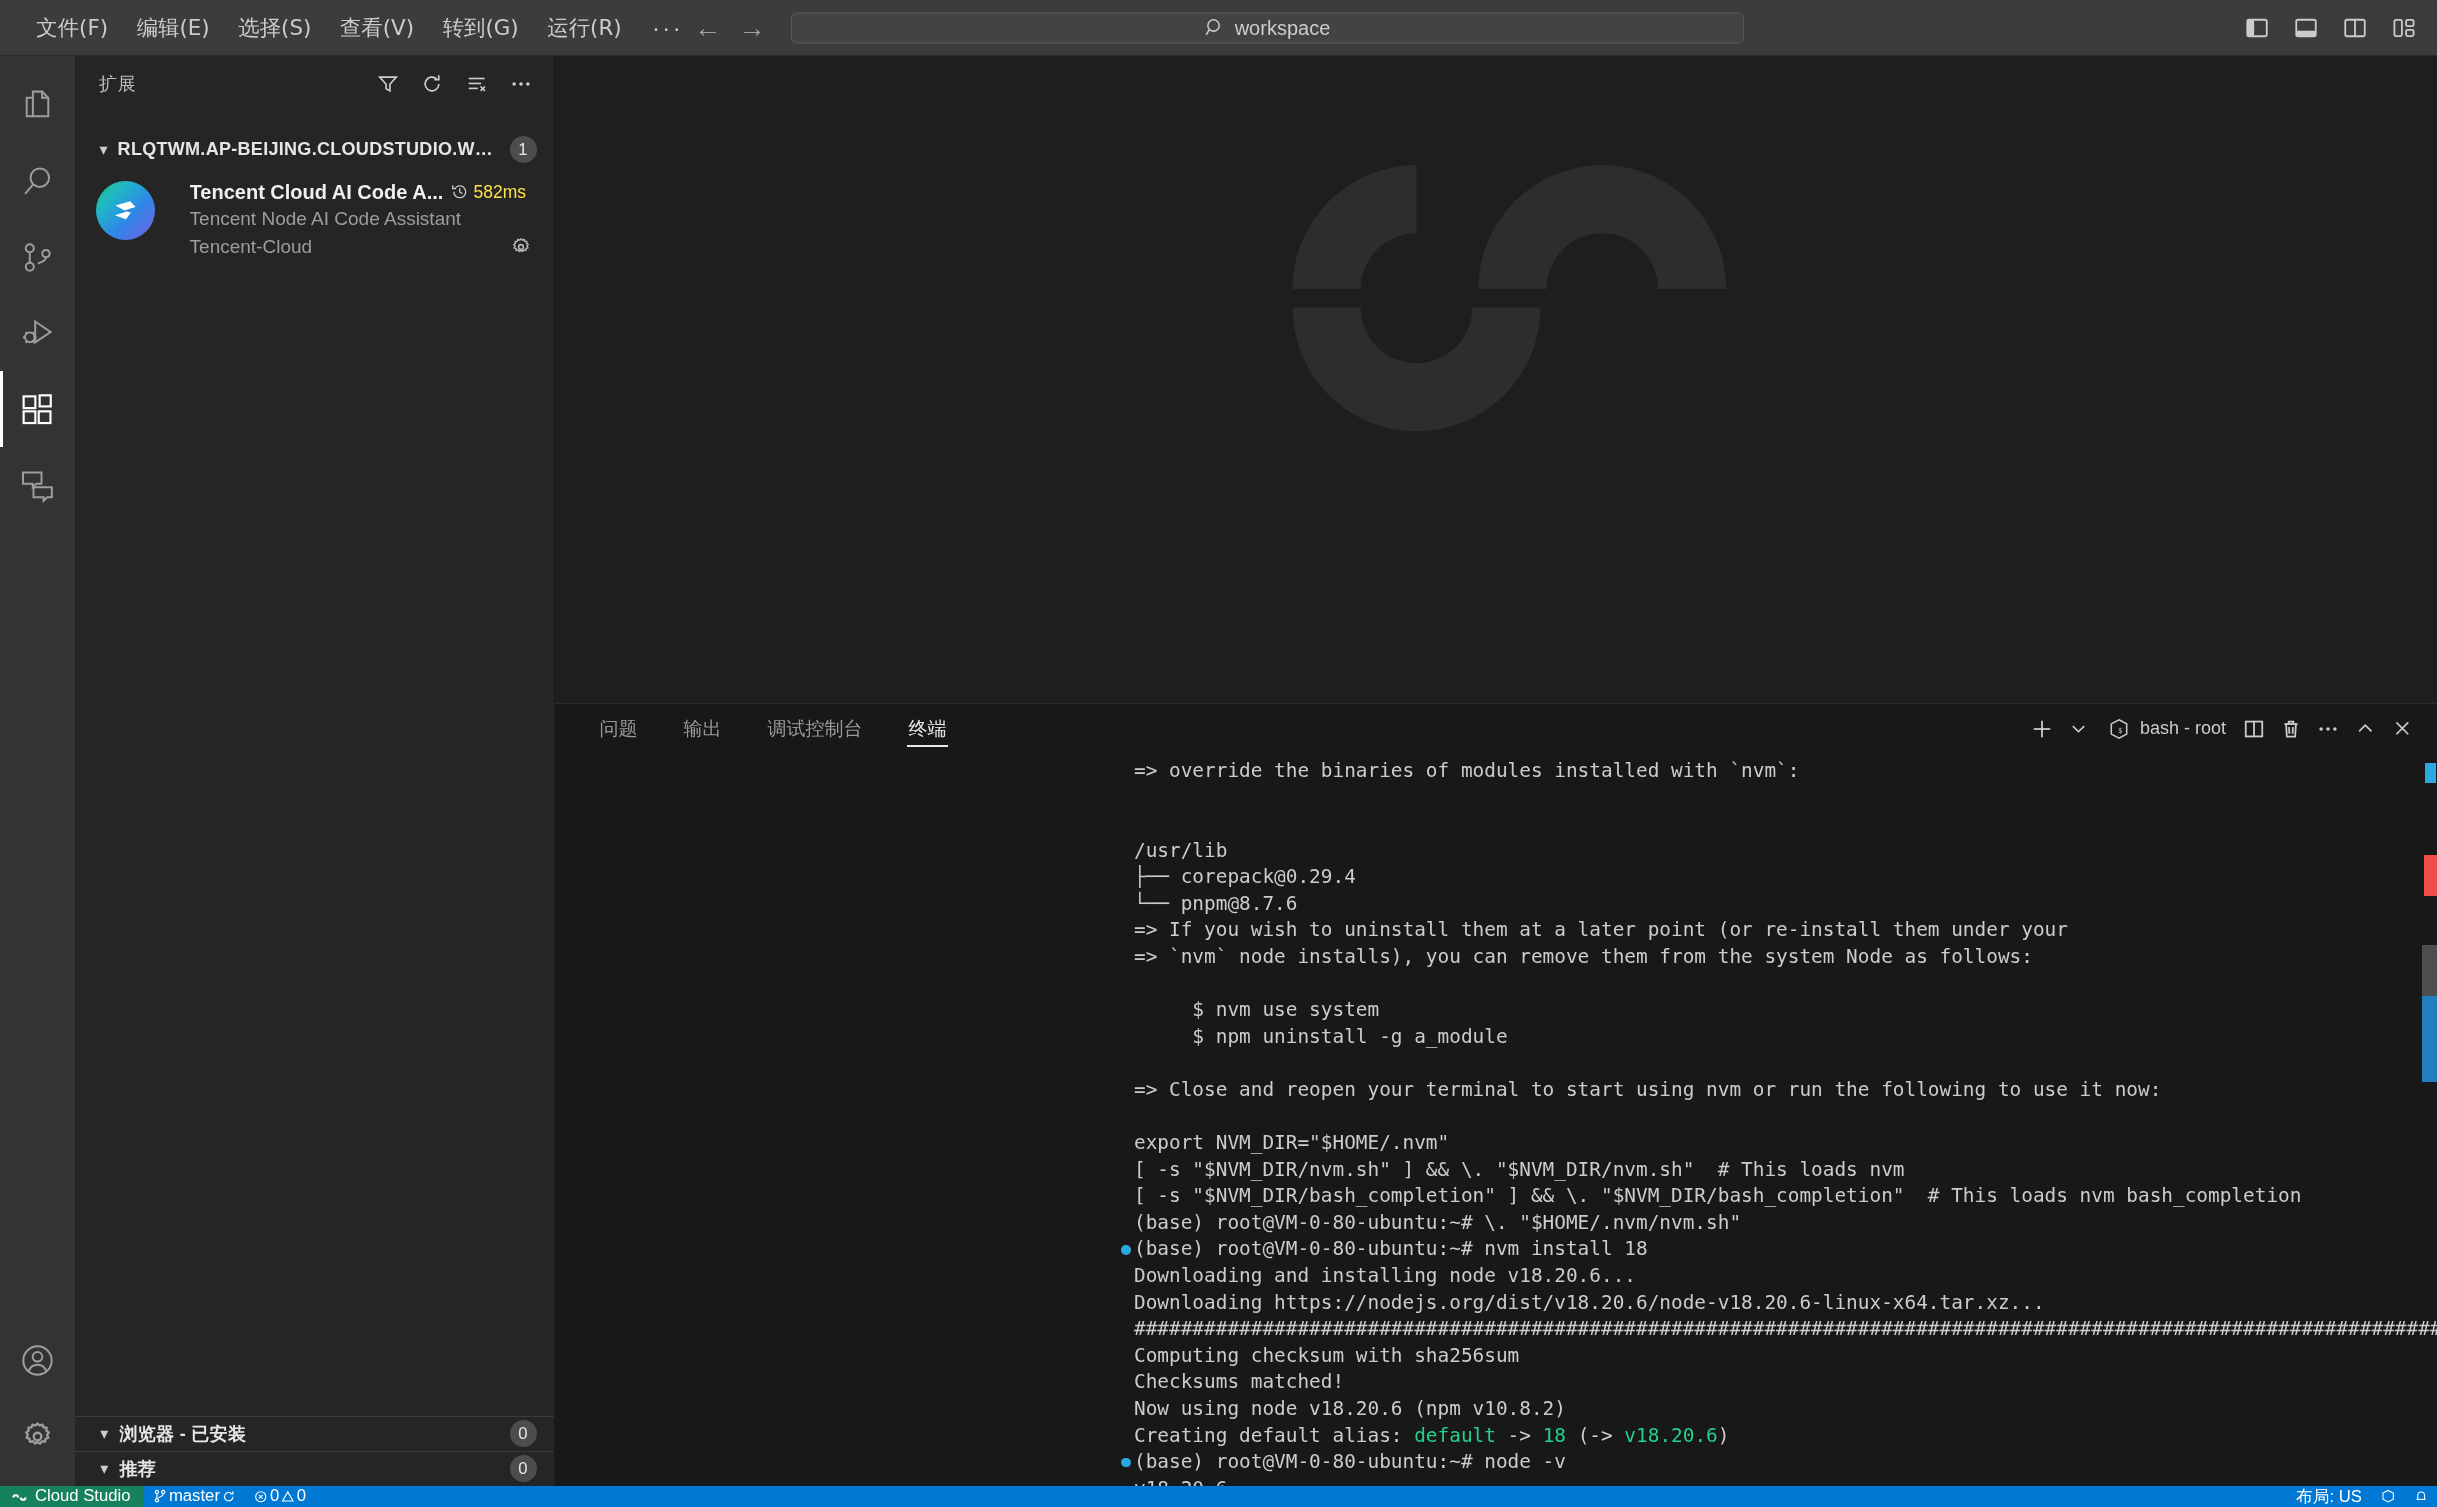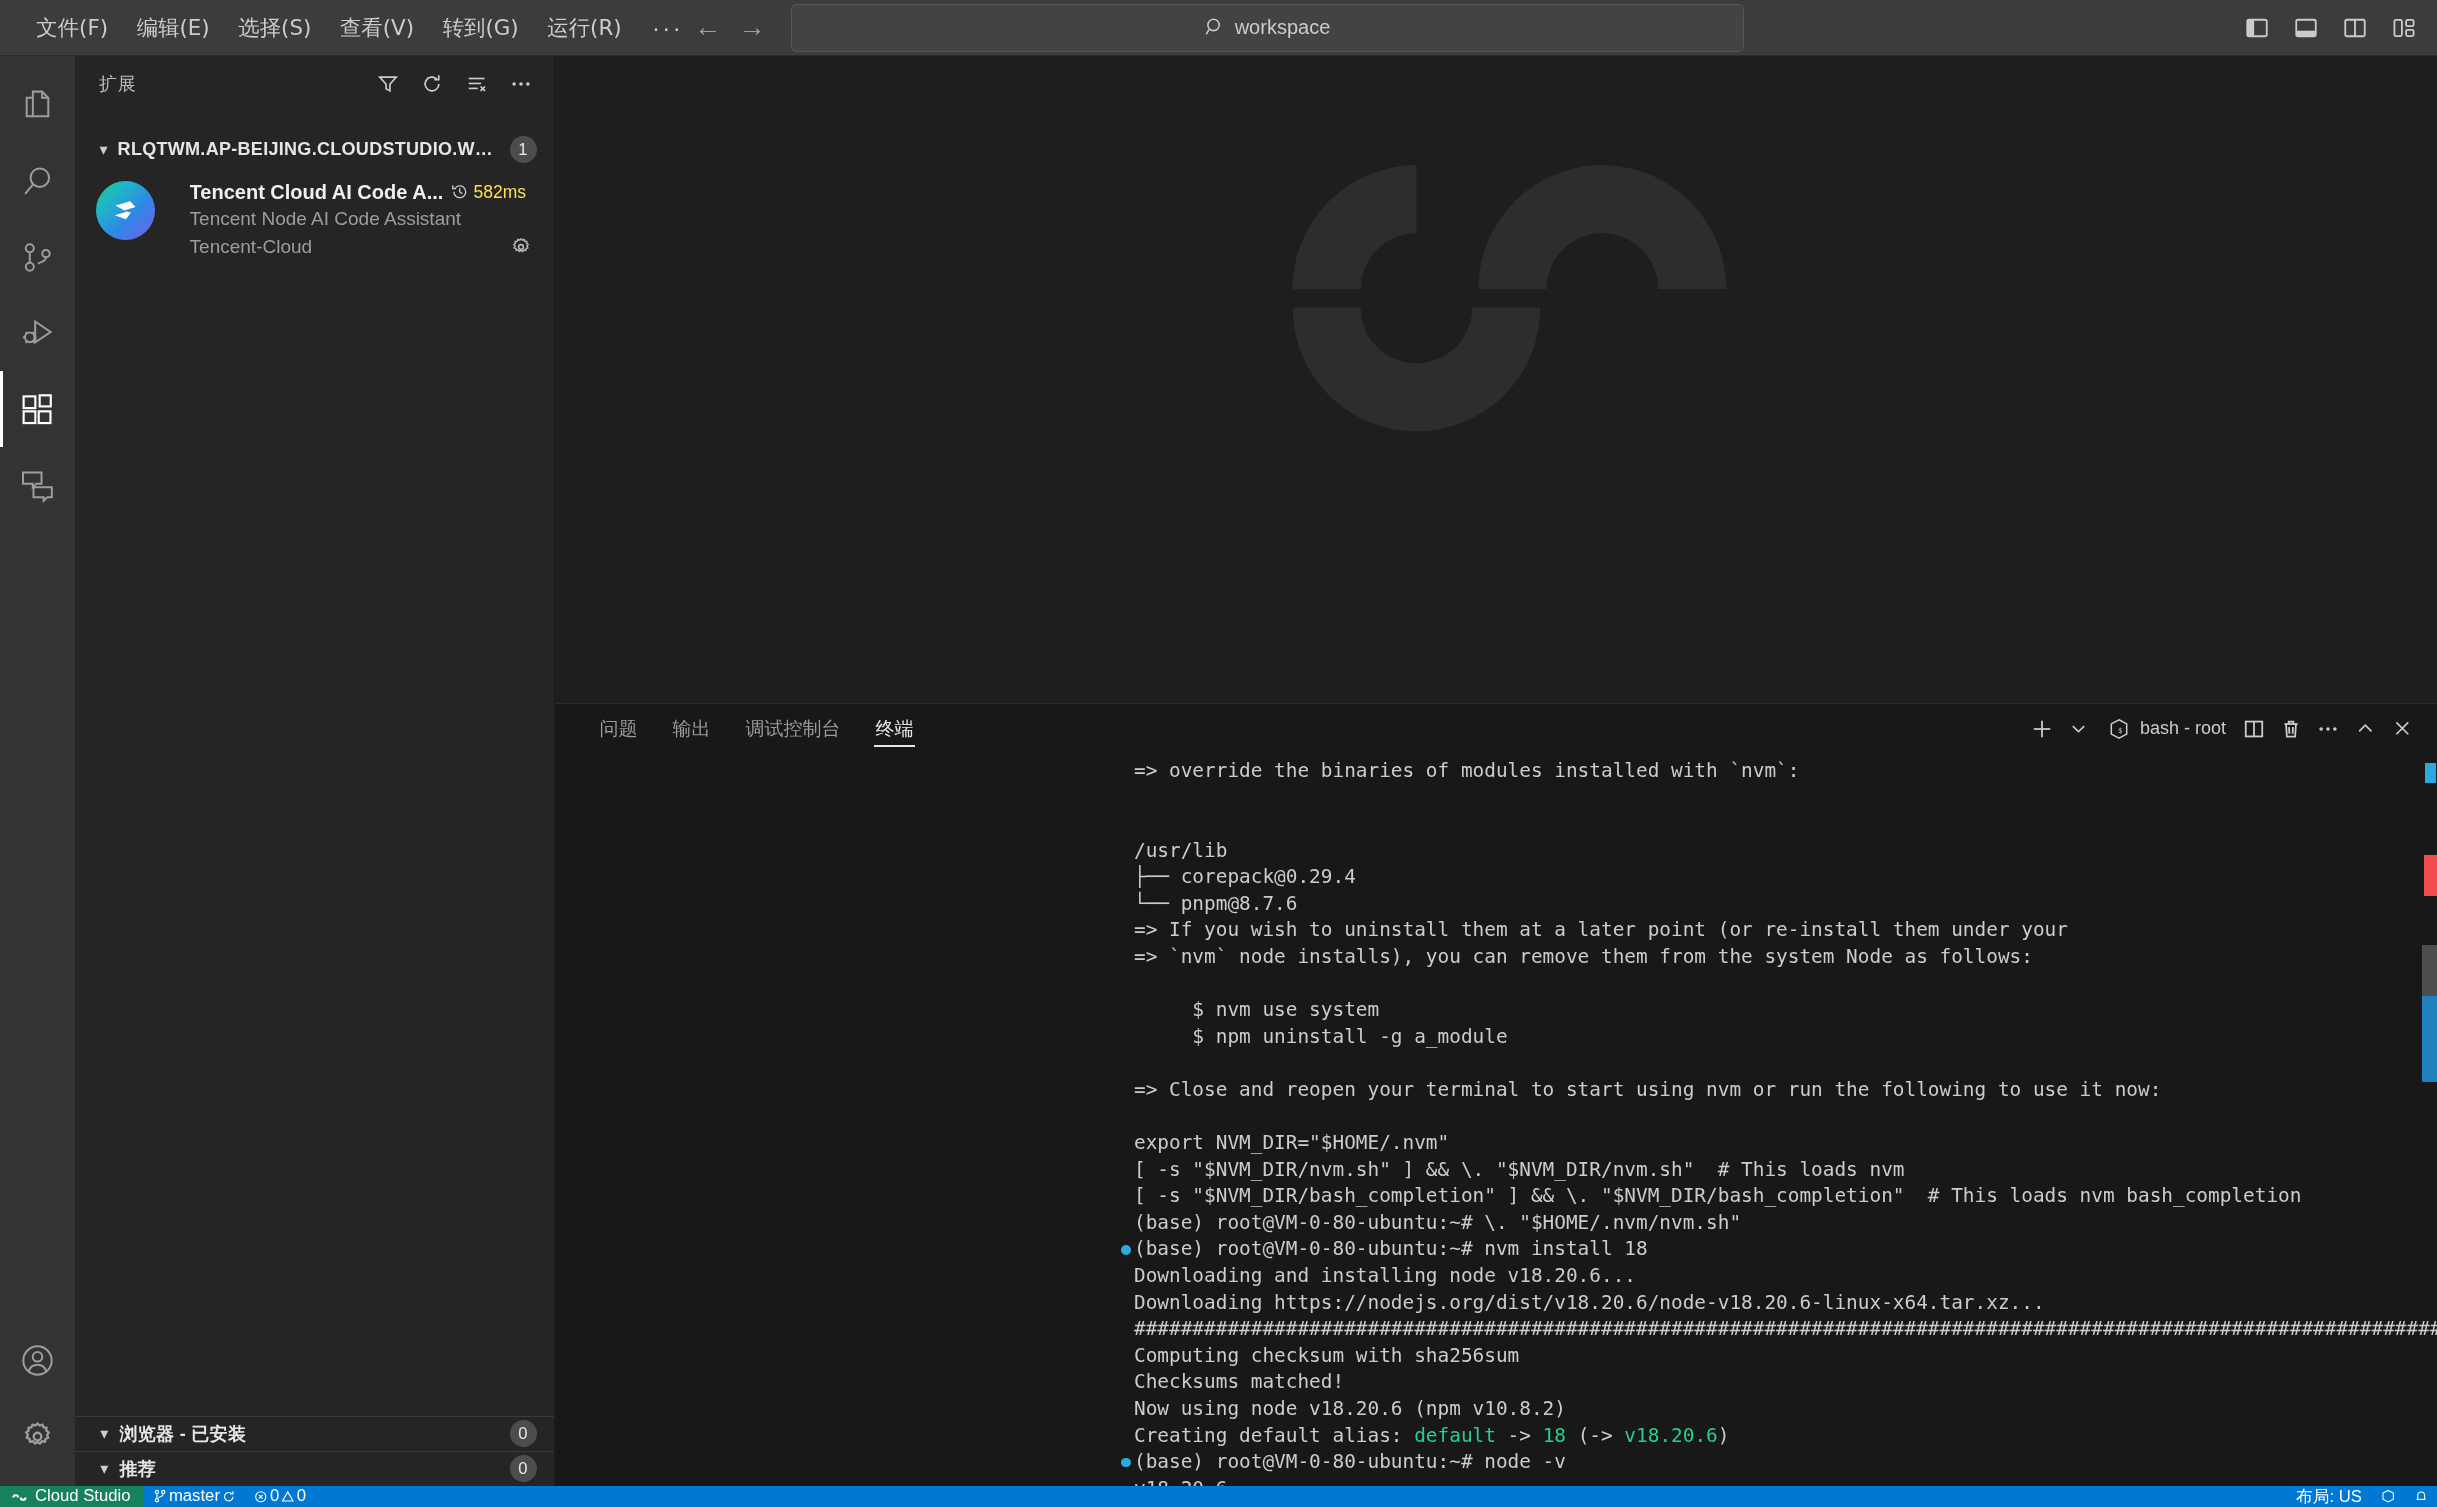--- a/index.html
+++ b/index.html
@@ -28,21 +28,21 @@
   }
   .menu-more { color: #cccccc; font-size: 24px; padding: 4.8px 16px; letter-spacing: 2.4px; }
 
   .tb-center {
     position: absolute; left: 50%; top: 50%; transform: translate(-50%,-50%);
     display: flex; align-items: center; gap: 0;
   }
   .nav-arrows { display: flex; align-items: center; gap: 17.5px; margin-right: 25.4px; }
   .nav-arrow { color: #a0a0a0; font-size: 27px; line-height: 1; width: 27px; text-align: center; }
   .cmd-center {
-    width: 953px; height: 48px;
+    width: 953px; height: 31px;
     background: #434343; border: 0.8px solid #5a5a5a; border-radius: 5.6px;
     display: flex; align-items: center; justify-content: center; gap: 9.5px;
   }
   .cmd-search-glyph { width: 20.6px; height: 20.6px; display: block; }
   .cmd-text { color: #cccccc; font-size: 20px; }
 
   .tb-right { position: absolute; right: 20.6px; top: 0; height: 56px; display: flex; align-items: center; gap: 22px; }
   .layout-btn { width: 27px; height: 27px; display: flex; align-items: center; justify-content: center; }
 
   
@@ -139,21 +139,21 @@
     display: flex; align-items: flex-start; justify-content: center; overflow: hidden;
   }
   .watermark { margin-top: 75px; opacity: 1; }
 
   
   .panel {
     flex: 1 1 auto; background: #181818; display: flex; flex-direction: column;
     border-top: 0.8px solid #2b2b2b; min-height: 0;
   }
   .panel-header { height: 49px; flex: 0 0 49px; display: flex; align-items: center; padding: 0 17.5px 0 27px; }
-  .panel-tabs { display: flex; align-items: flex-end; height: 49px; gap: 0; }
+  .panel-tabs { display: flex; align-items: flex-end; height: 49px; gap: 11px; }
   .panel-tab {
     color: #9a9a9a; font-size: 19px; padding: 0 17.5px; height: 49px;
     display: flex; align-items: center; position: relative; cursor: pointer;
     font-family: "DejaVu Sans", sans-serif;
   }
   .panel-tab.active { color: #e7e7e7; }
   .panel-tab.active::after {
     content: ""; position: absolute; left: 16px; right: 16px; bottom: 6.4px; height: 1.6px; background: #e7e7e7;
   }
   .panel-actions { margin-left: auto; display: flex; align-items: center; gap: 0; }

